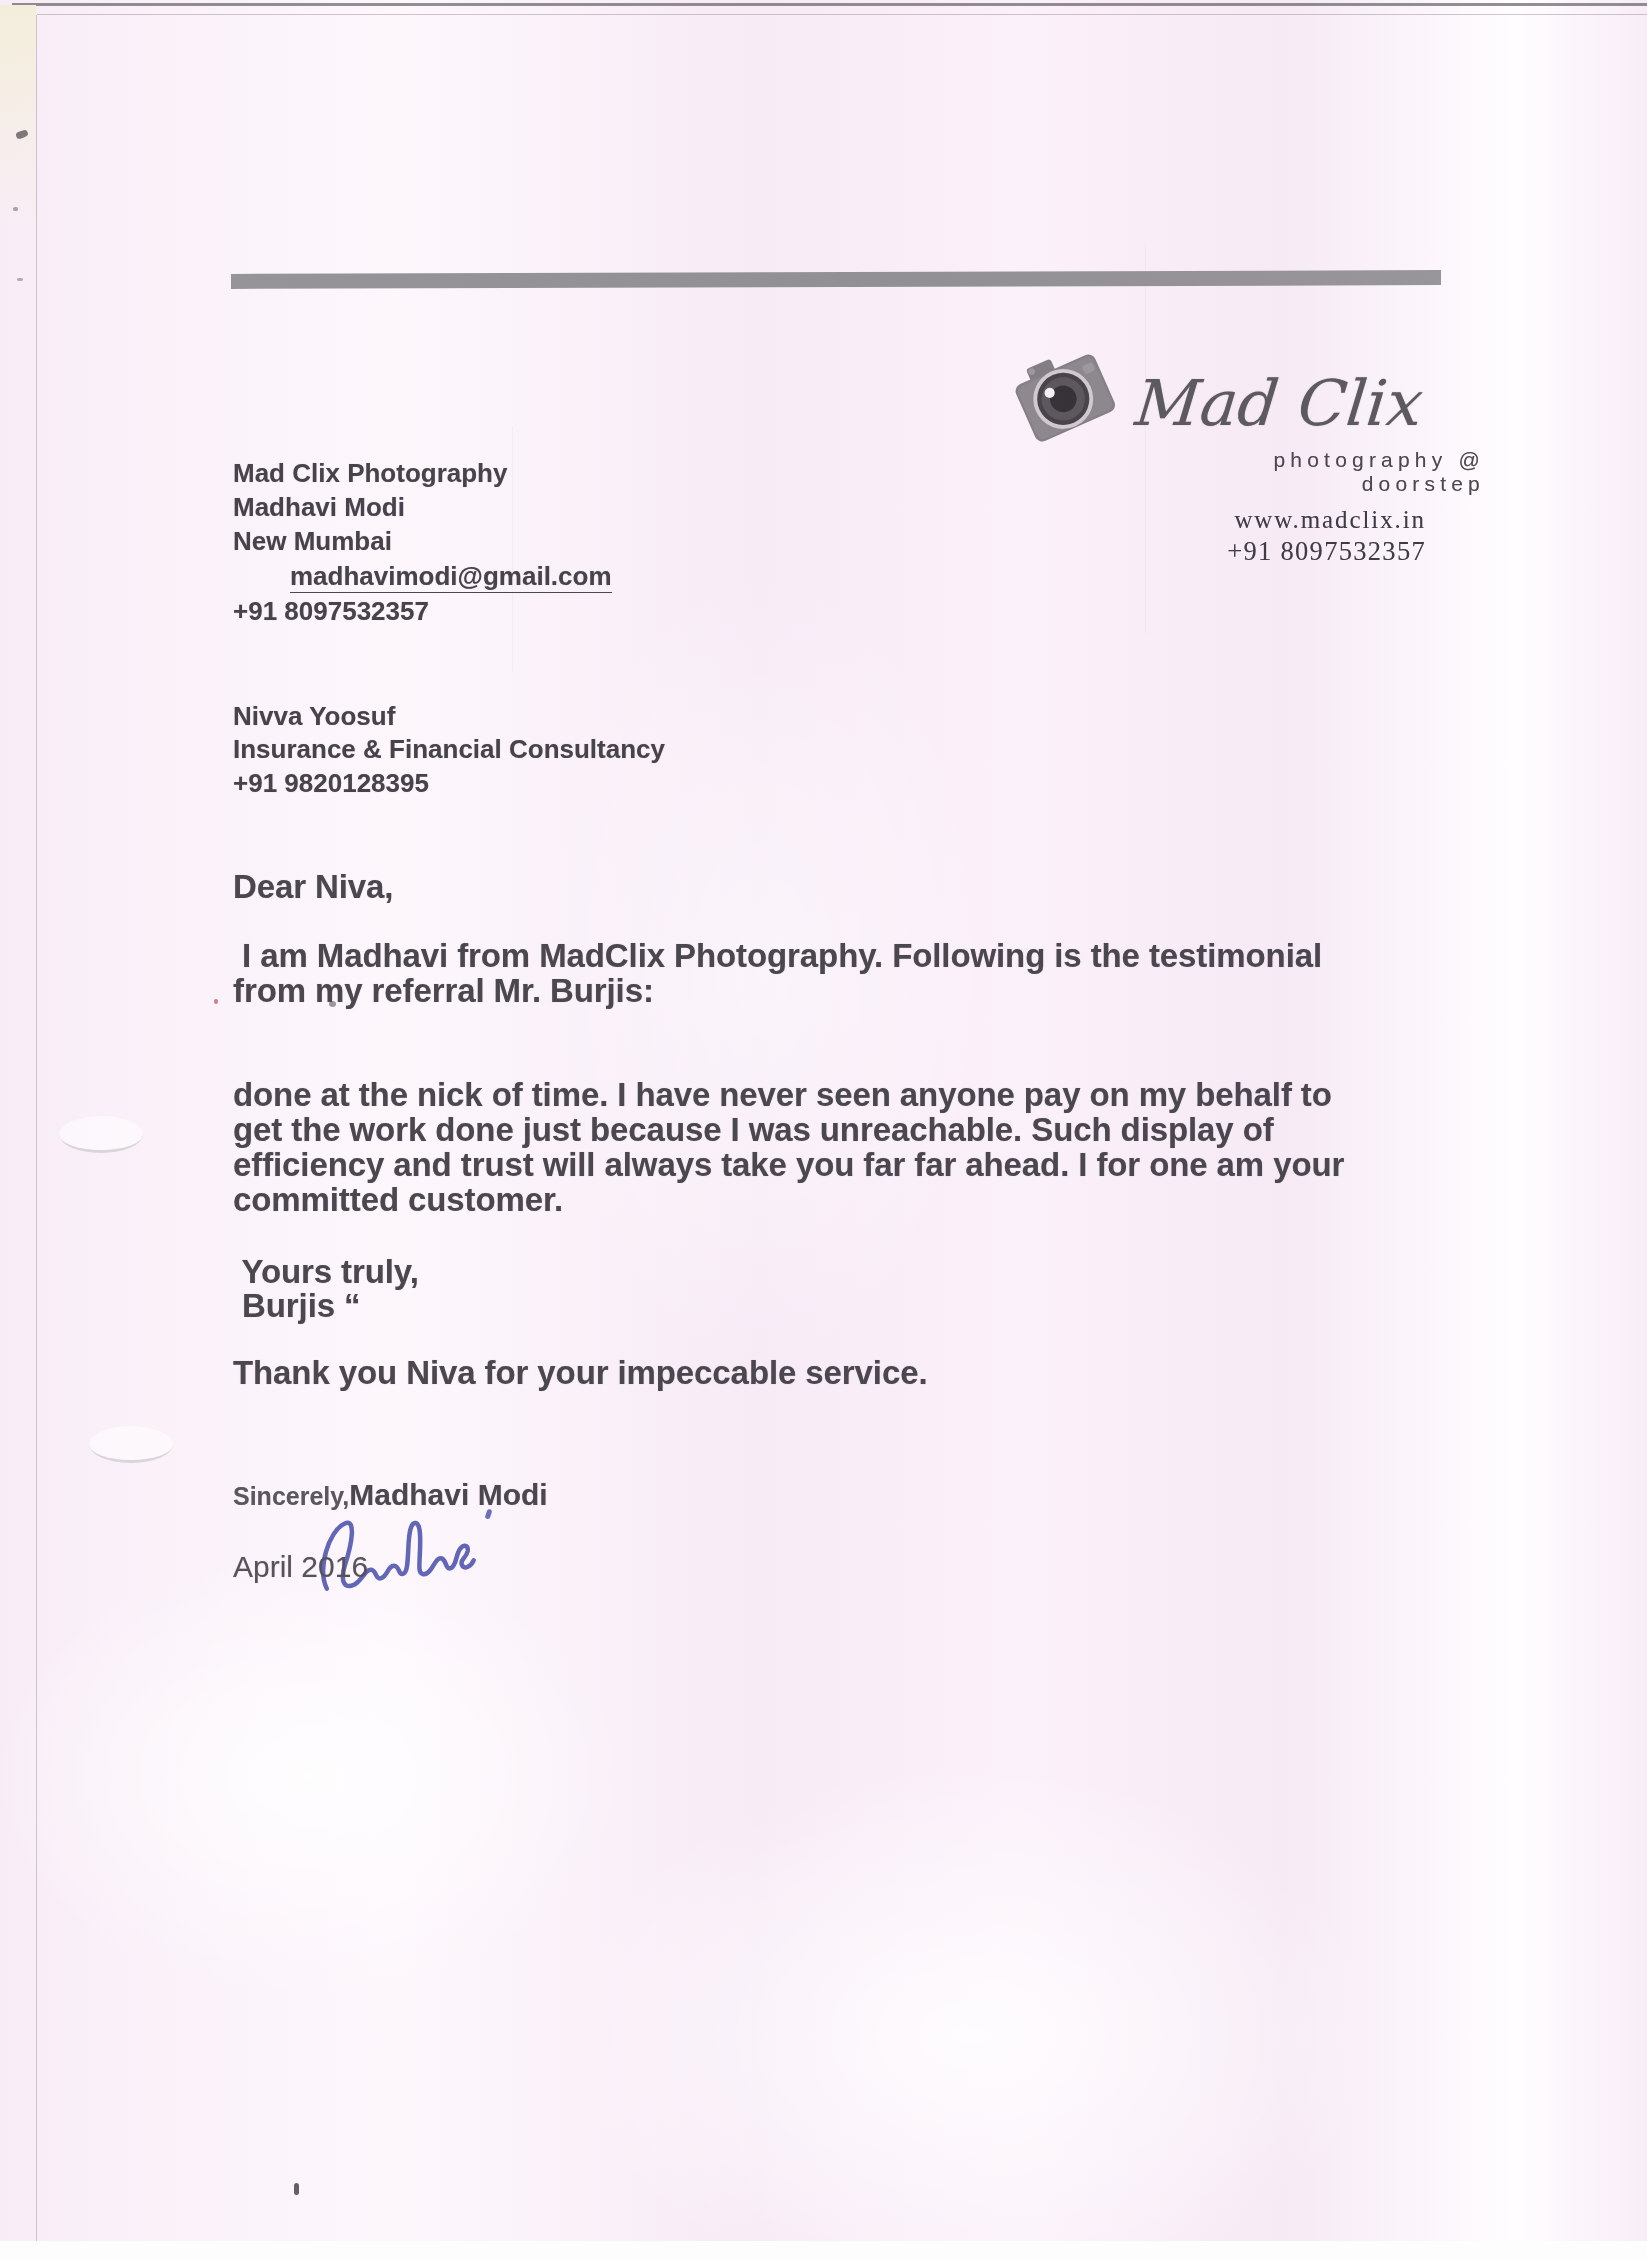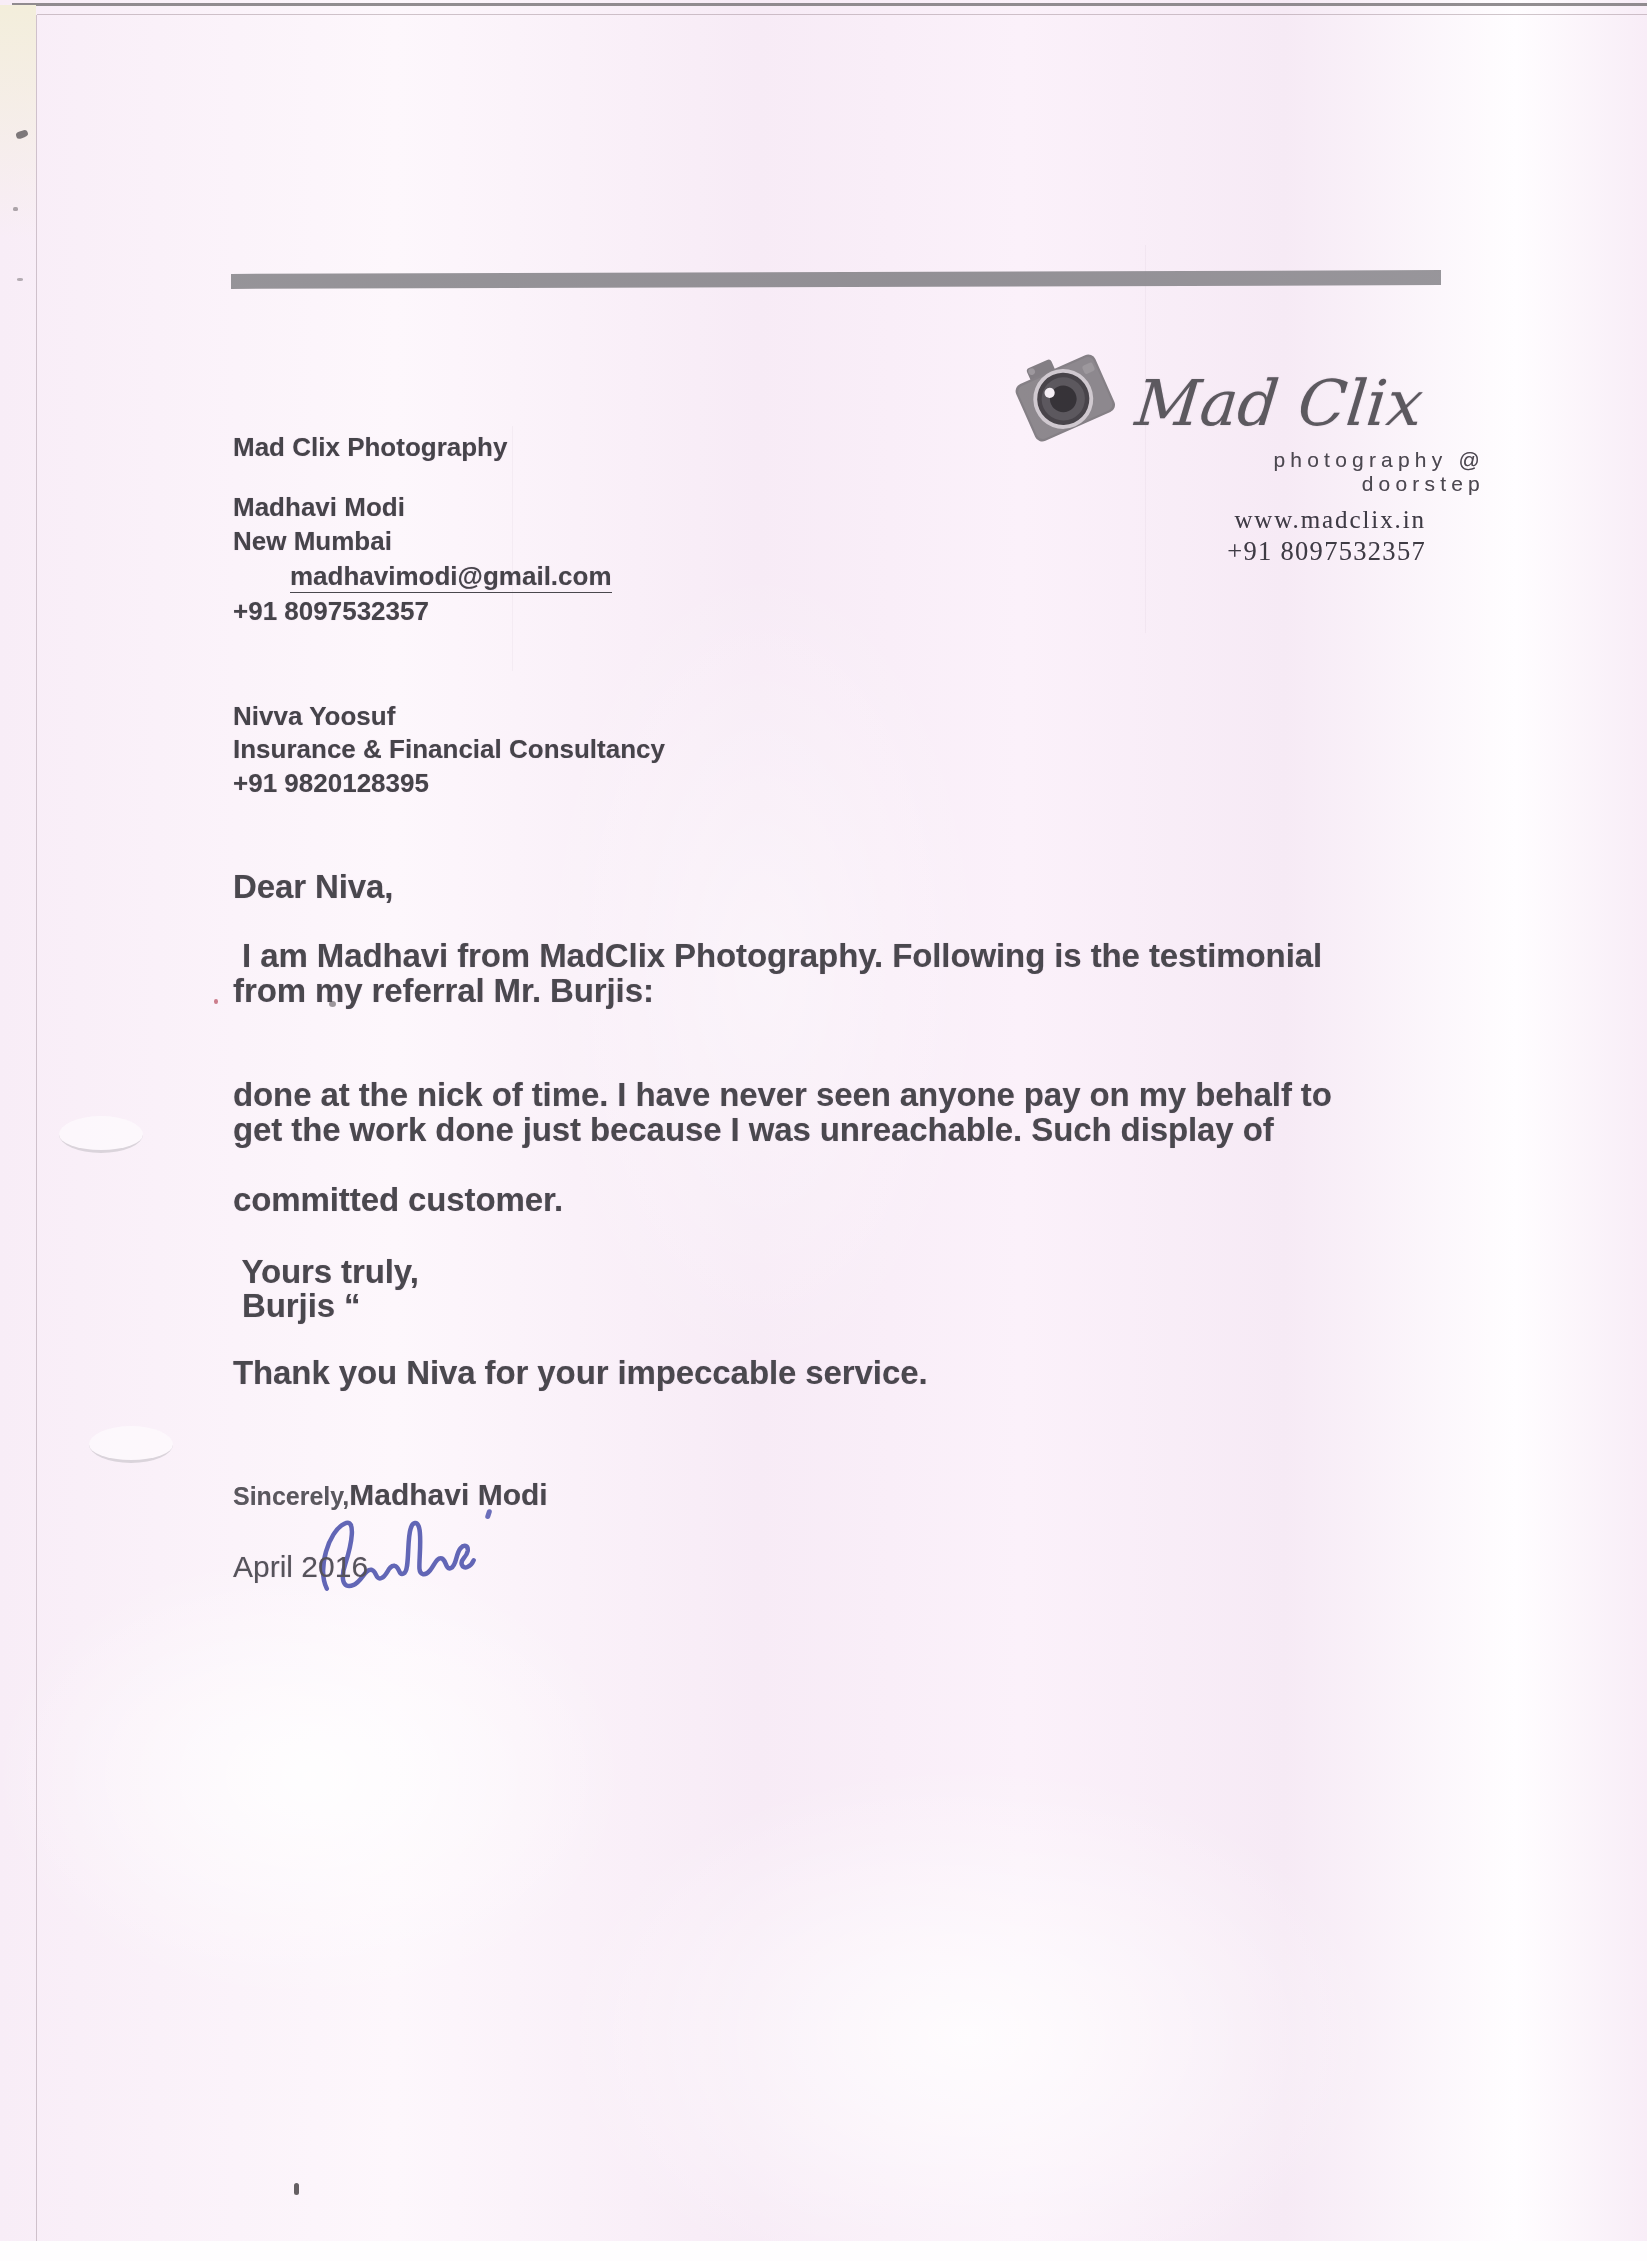--- a/index.html
+++ b/index.html
@@ -109,37 +109,38 @@
         <rect x="74" y="34" width="10" height="8" rx="2" fill="#8d898e"></rect>
       </g>
     </svg>
   </div>
 
   <div class="brand-script">Mad Clix</div>
   <div class="brand-tagline">photography @ doorstep</div>
   <div class="contact-web">www.madclix.in</div>
   <div class="contact-phone">+91 8097532357</div>
 
-  <div class="txt b40" style="left:233px; top:430px;">Mad Clix Photography</div>
+  <div class="txt b40" style="left:233px; top:456px;">Mad Clix Photography</div>
   <div class="txt b40" style="left:233px; top:490px;">Madhavi Modi</div>
   <div class="txt b40" style="left:233px; top:524px;">New Mumbai</div>
   <div class="txt b40" style="left:250px; top:559px;margin-left:40px;"><span class="email-underline">madhavimodi@gmail.com</span></div>
   <div class="txt b40" style="left:233px; top:594px;">+91 8097532357</div>
 
   <div class="txt b40" style="left:233px; top:699px;">Nivva Yoosuf</div>
   <div class="txt b40" style="left:233px; top:732px;">Insurance &amp; Financial Consultancy</div>
   <div class="txt b40" style="left:233px; top:766px;">+91 9820128395</div>
 
   <div class="txt body-line" style="left:233px; top:868px;">Dear Niva,</div>
 
   <div class="txt body-line" style="left:233px; top:937px;"> I am Madhavi from MadClix Photography. Following is the testimonial</div>
   <div class="txt body-line" style="left:233px; top:972px;">from my referral Mr. Burjis:</div>
 
   <div class="txt body-line" style="left:233px; top:1076px;">done at the nick of time. I have never seen anyone pay on my behalf to</div>
   <div class="txt body-line" style="left:233px; top:1111px;">get the work done just because I was unreachable. Such display of</div>
+  <div class="txt body-line" style="left:233px; top:1146px;">efficiency and trust will always take you far far ahead. I for one am your</div>
   <div class="txt body-line" style="left:233px; top:1181px;">committed customer.</div>
 
   <div class="txt body-line" style="left:233px; top:1253px;"> Yours truly,</div>
   <div class="txt body-line" style="left:233px; top:1287px;"> Burjis “</div>
 
   <div class="txt body-line" style="left:233px; top:1354px;">Thank you Niva for your impeccable service.</div>
 
   <div class="sincerely-row">
     <span class="sincerely-label">Sincerely,</span>
       <span class="sincerely-name">Madhavi Modi</span>

